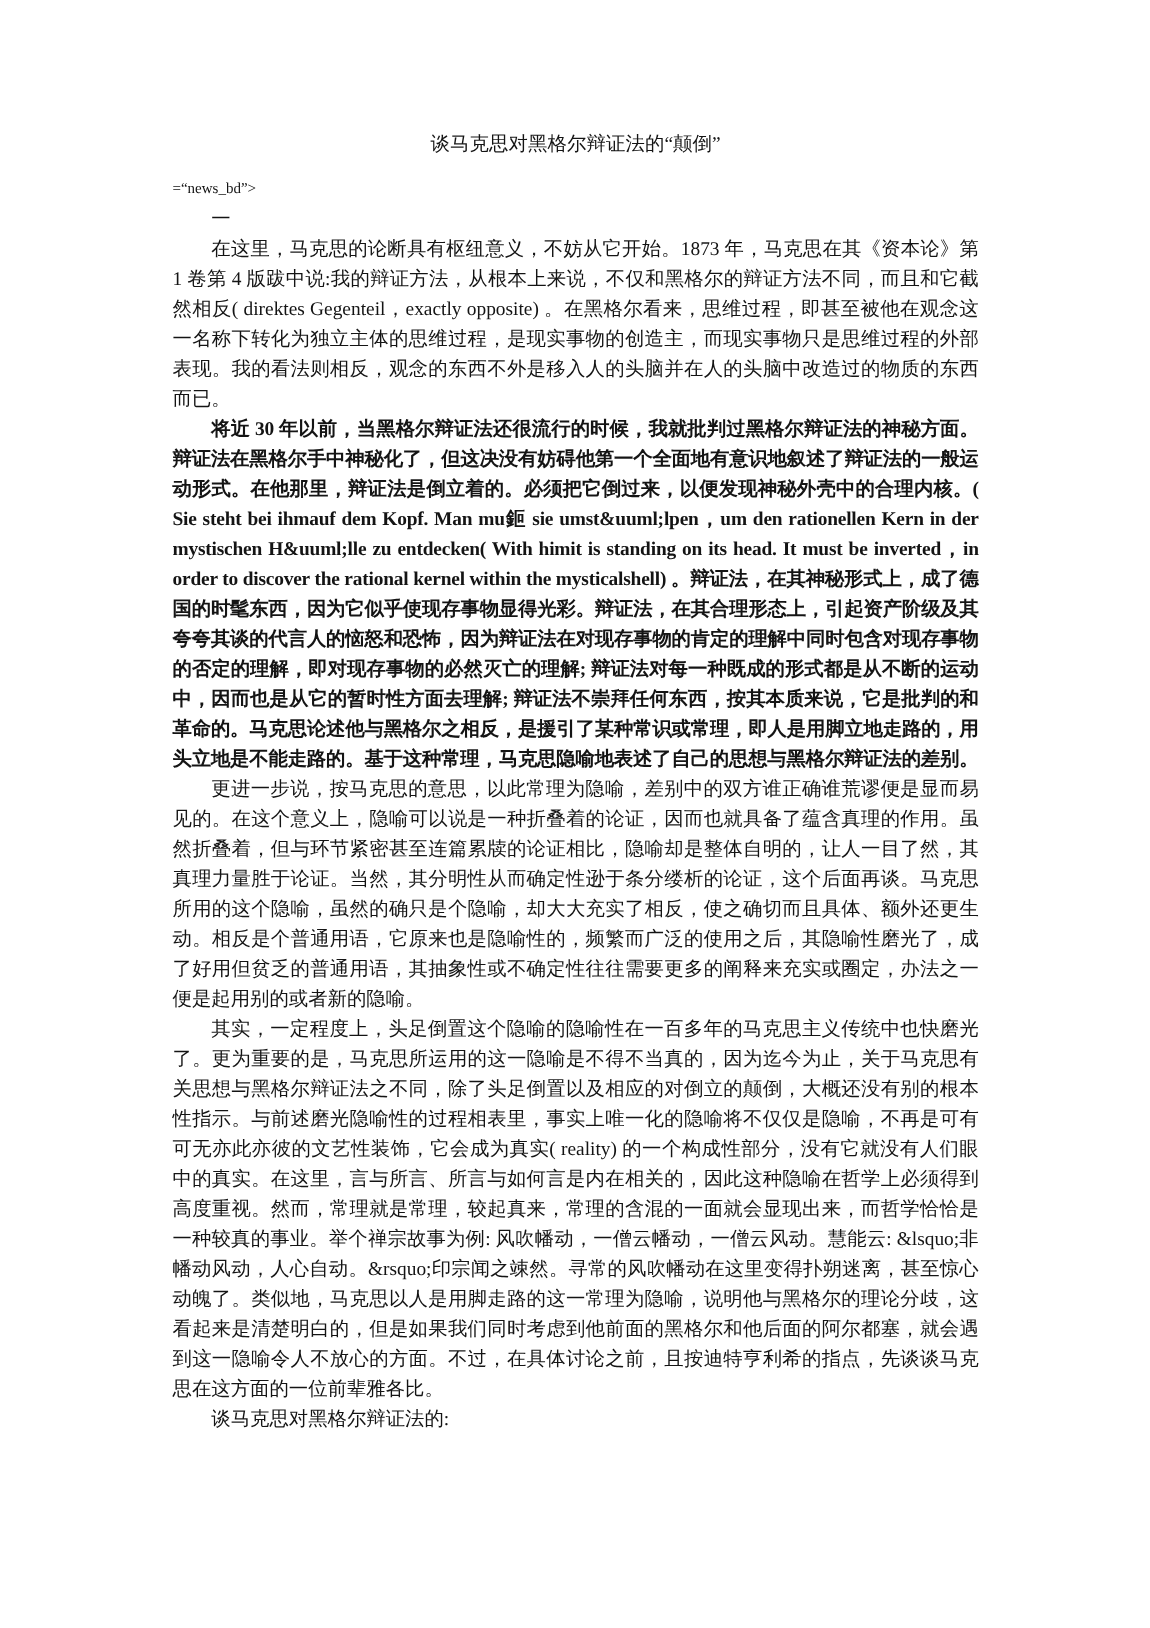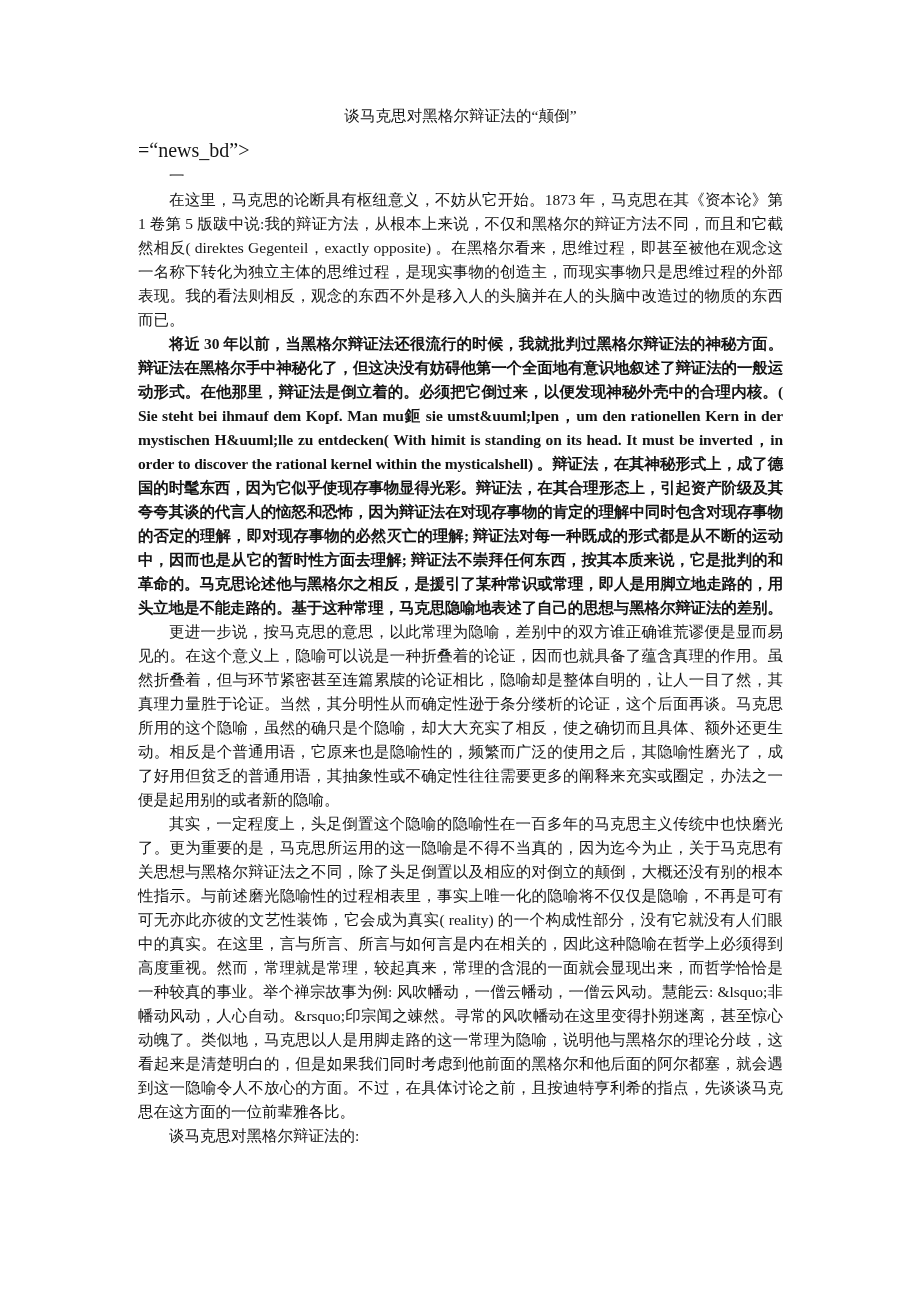--- a/index.html
+++ b/index.html
@@ -37,21 +37,21 @@
     text-align: center;
     font-size: 15.5px;
     line-height: 24px;
     margin: 0 0 10px 0;
     letter-spacing: 0.1px;
     color: #141414;
     font-weight: normal;
   }
 
   .raw-tag {
-    font-size: 20px;
+    font-size: 12px;
     line-height: 24px;
     margin: 0 0 2px 0;
     color: #141414;
     font-family: "Liberation Serif", "DejaVu Serif", serif;
   }
 
   .section-num {
     font-size: 15.5px;
     line-height: 24px;
     margin: 0;
@@ -81,21 +81,21 @@
 
 <div class="page">
   <div class="content">
 
     <div class="doc-title">谈马克思对黑格尔辩证法的“颠倒”</div>
 
     <div class="raw-tag">=“news_bd”&gt;</div>
 
     <div class="section-num">一</div>
 
-    <p class="para">在这里，马克思的论断具有枢纽意义，不妨从它开始。1873 年，马克思在其《资本论》第 1 卷第 5 版跋中说:我的辩证方法，从根本上来说，不仅和黑格尔的辩证方法不同，而且和它截然相反( direktes Gegenteil，exactly opposite) 。在黑格尔看来，思维过程，即甚至被他在观念这一名称下转化为独立主体的思维过程，是现实事物的创造主，而现实事物只是思维过程的外部表现。我的看法则相反，观念的东西不外是移入人的头脑并在人的头脑中改造过的物质的东西而已。</p>
+    <p class="para">在这里，马克思的论断具有枢纽意义，不妨从它开始。1873 年，马克思在其《资本论》第 1 卷第 4 版跋中说:我的辩证方法，从根本上来说，不仅和黑格尔的辩证方法不同，而且和它截然相反( direktes Gegenteil，exactly opposite) 。在黑格尔看来，思维过程，即甚至被他在观念这一名称下转化为独立主体的思维过程，是现实事物的创造主，而现实事物只是思维过程的外部表现。我的看法则相反，观念的东西不外是移入人的头脑并在人的头脑中改造过的物质的东西而已。</p>
 
     <p class="para tight">将近 30 年以前，当黑格尔辩证法还很流行的时候，我就批判过黑格尔辩证法的神秘方面。辩证法在黑格尔手中神秘化了，但这决没有妨碍他第一个全面地有意识地叙述了辩证法的一般运动形式。在他那里，辩证法是倒立着的。必须把它倒过来，以便发现神秘外壳中的合理内核。( Sie steht bei ihmauf dem Kopf. Man mu鉕 sie umst&amp;uuml;lpen，um den rationellen Kern in der mystischen H&amp;uuml;lle zu entdecken( With himit is standing on its head. It must be inverted，in order to discover the rational kernel within the mysticalshell) 。辩证法，在其神秘形式上，成了德国的时髦东西，因为它似乎使现存事物显得光彩。辩证法，在其合理形态上，引起资产阶级及其夸夸其谈的代言人的恼怒和恐怖，因为辩证法在对现存事物的肯定的理解中同时包含对现存事物的否定的理解，即对现存事物的必然灭亡的理解; 辩证法对每一种既成的形式都是从不断的运动中，因而也是从它的暂时性方面去理解; 辩证法不崇拜任何东西，按其本质来说，它是批判的和革命的。马克思论述他与黑格尔之相反，是援引了某种常识或常理，即人是用脚立地走路的，用头立地是不能走路的。基于这种常理，马克思隐喻地表述了自己的思想与黑格尔辩证法的差别。</p>
 
     <p class="para">更进一步说，按马克思的意思，以此常理为隐喻，差别中的双方谁正确谁荒谬便是显而易见的。在这个意义上，隐喻可以说是一种折叠着的论证，因而也就具备了蕴含真理的作用。虽然折叠着，但与环节紧密甚至连篇累牍的论证相比，隐喻却是整体自明的，让人一目了然，其真理力量胜于论证。当然，其分明性从而确定性逊于条分缕析的论证，这个后面再谈。马克思所用的这个隐喻，虽然的确只是个隐喻，却大大充实了相反，使之确切而且具体、额外还更生动。相反是个普通用语，它原来也是隐喻性的，频繁而广泛的使用之后，其隐喻性磨光了，成了好用但贫乏的普通用语，其抽象性或不确定性往往需要更多的阐释来充实或圈定，办法之一便是起用别的或者新的隐喻。</p>
 
     <p class="para">其实，一定程度上，头足倒置这个隐喻的隐喻性在一百多年的马克思主义传统中也快磨光了。更为重要的是，马克思所运用的这一隐喻是不得不当真的，因为迄今为止，关于马克思有关思想与黑格尔辩证法之不同，除了头足倒置以及相应的对倒立的颠倒，大概还没有别的根本性指示。与前述磨光隐喻性的过程相表里，事实上唯一化的隐喻将不仅仅是隐喻，不再是可有可无亦此亦彼的文艺性装饰，它会成为真实( reality) 的一个构成性部分，没有它就没有人们眼中的真实。在这里，言与所言、所言与如何言是内在相关的，因此这种隐喻在哲学上必须得到高度重视。然而，常理就是常理，较起真来，常理的含混的一面就会显现出来，而哲学恰恰是一种较真的事业。举个禅宗故事为例: 风吹幡动，一僧云幡动，一僧云风动。慧能云: &amp;lsquo;非幡动风动，人心自动。&amp;rsquo;印宗闻之竦然。寻常的风吹幡动在这里变得扑朔迷离，甚至惊心动魄了。类似地，马克思以人是用脚走路的这一常理为隐喻，说明他与黑格尔的理论分歧，这看起来是清楚明白的，但是如果我们同时考虑到他前面的黑格尔和他后面的阿尔都塞，就会遇到这一隐喻令人不放心的方面。不过，在具体讨论之前，且按迪特亨利希的指点，先谈谈马克思在这方面的一位前辈雅各比。</p>
 
     <p class="para">谈马克思对黑格尔辩证法的:</p>
 
   </div>

